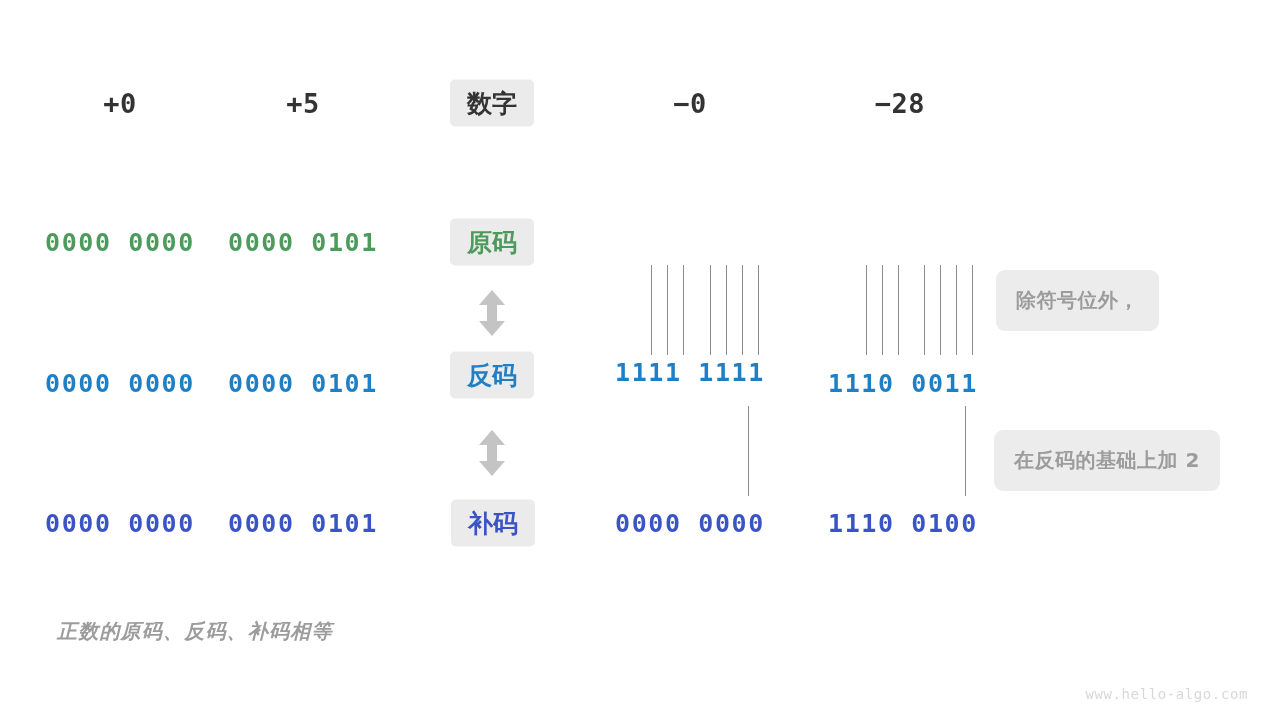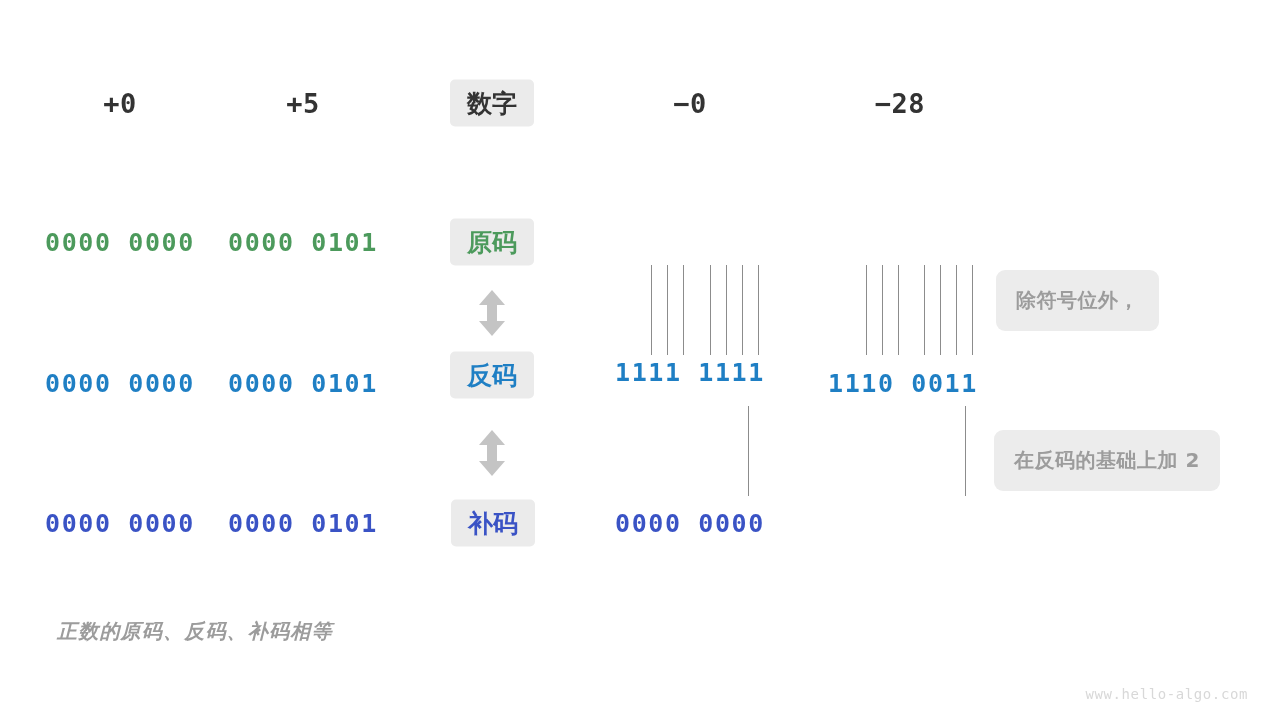--- a/index.html
+++ b/index.html
@@ -120,20 +120,21 @@
   </div>
   <div class="cell bits c-blue" style="left:690px; top:372px;">1111 1111</div>
   <div class="cell bits c-blue" style="left:903px; top:383px;">1110 0011</div>
 
   <div class="cell bits c-indigo" style="left:120px; top:523px;">0000 0000</div>
   <div class="cell bits c-indigo" style="left:303px; top:523px;">0000 0101</div>
   <div class="cell" style="left:493px; top:523px;">
     <div class="pill c-indigo">补码</div>
   </div>
   <div class="cell bits c-indigo" style="left:690px; top:523px;">0000 0000</div>
+  <div class="cell bits c-indigo" style="left:903px; top:523px;">1110 0100</div>
 
   <div class="vline" style="left:651px; top:265px; height:90px;"></div>
   <div class="vline" style="left:667px; top:265px; height:90px;"></div>
   <div class="vline" style="left:683px; top:265px; height:90px;"></div>
   <div class="vline" style="left:710px; top:265px; height:90px;"></div>
   <div class="vline" style="left:726px; top:265px; height:90px;"></div>
   <div class="vline" style="left:742px; top:265px; height:90px;"></div>
   <div class="vline" style="left:758px; top:265px; height:90px;"></div>
 
   <div class="vline" style="left:866px; top:265px; height:90px;"></div>

